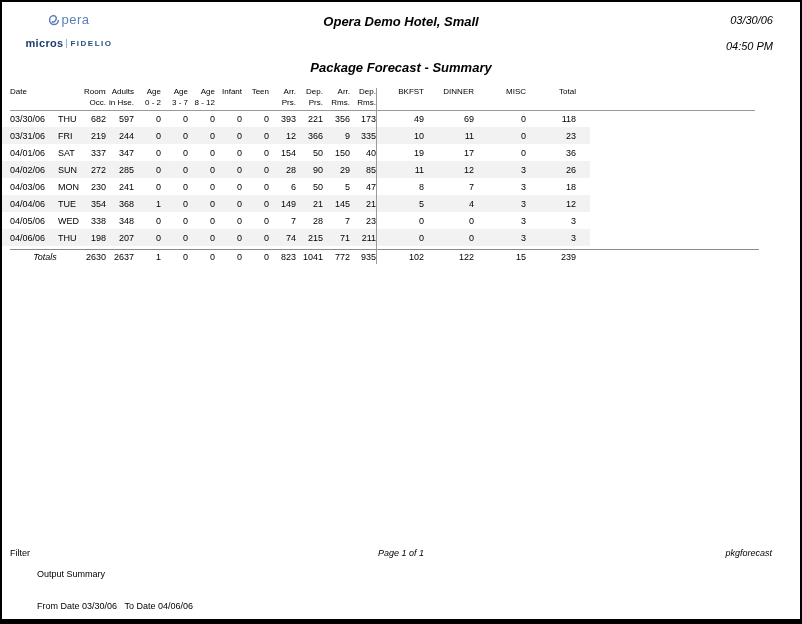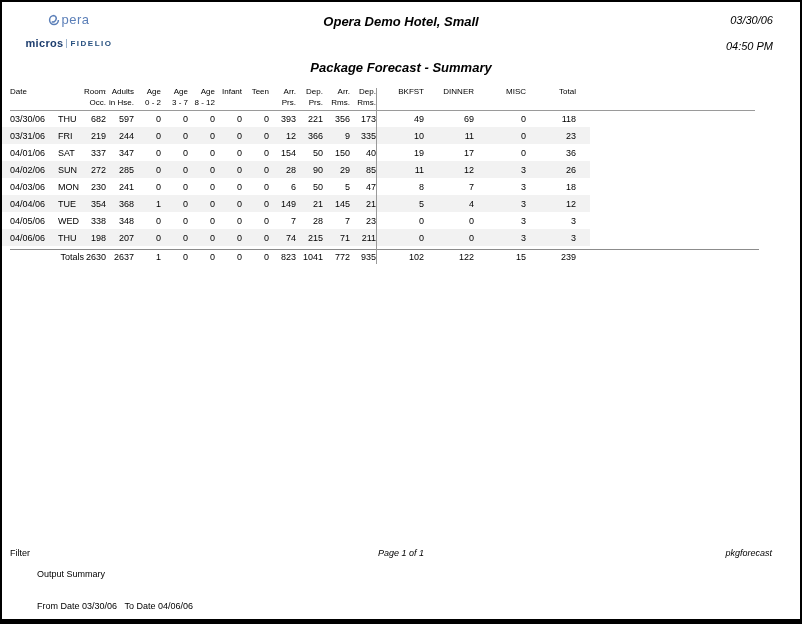--- a/index.html
+++ b/index.html
@@ -28,21 +28,21 @@
     table-layout:fixed; font-size:9px; }
   table.fc td, table.fc th { padding:0; margin:0; white-space:nowrap; overflow:hidden; }
   thead th { font-weight:normal; font-size:8px; vertical-align:top; text-align:right; line-height:11px; height:24px; }
   thead th.date { text-align:left; padding-left:8px; }
   tbody td { height:17px; }
   tbody td.date { text-align:left; padding-left:8px; }
   tbody td.day { }
   td.num, tfoot td.num { text-align:right; }
   tbody tr.alt { background:#f2f2f2; }
   tfoot td { height:16px; padding-top:7px; vertical-align:bottom; }
-  tfoot td.label { text-align:right; padding-left:4px; }
+  tfoot td.label { text-align:center; padding-left:4px;font-style:italic; }
   
   .header-line { position:absolute; top:108px; left:8px; width:745px; height:0; border-top:1px solid #9a9a9a; }
   .totals-line { position:absolute; top:247px; left:8px; width:749px; height:0; border-top:1px solid #8c8c8c; }
   .v-divider   { position:absolute; left:374px; top:86px; width:1px; height:176px; background:#9a9a9a; }
   
   .filter-label { position:absolute; left:8px; top:546px; font-size:9px; }
   .footer-lines { position:absolute; left:35px; top:546px; font-size:9px; line-height:10.5px; white-space:pre; }
   .page-info    { position:absolute; left:0; top:546px; width:100%; text-align:center; font-size:9px; font-style:italic; }
   .report-code  { position:absolute; right:28px; top:546px; font-size:9px; font-style:italic; }
 </style>

